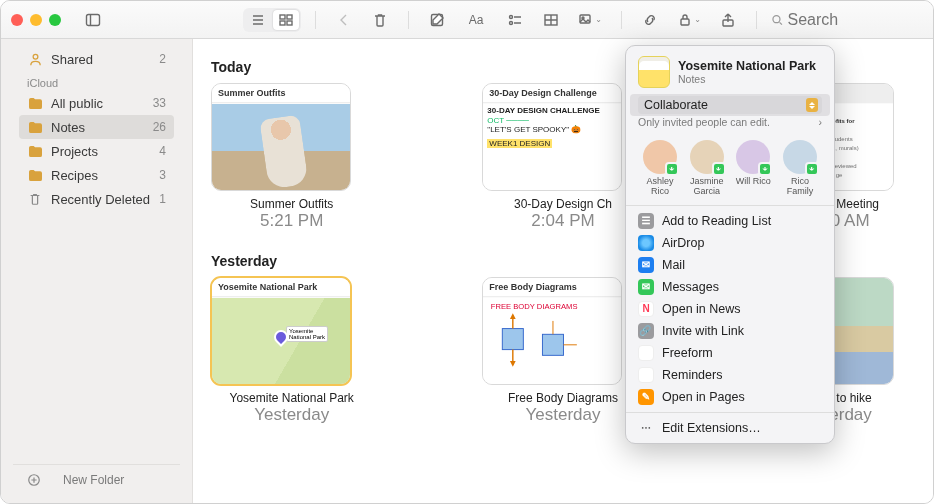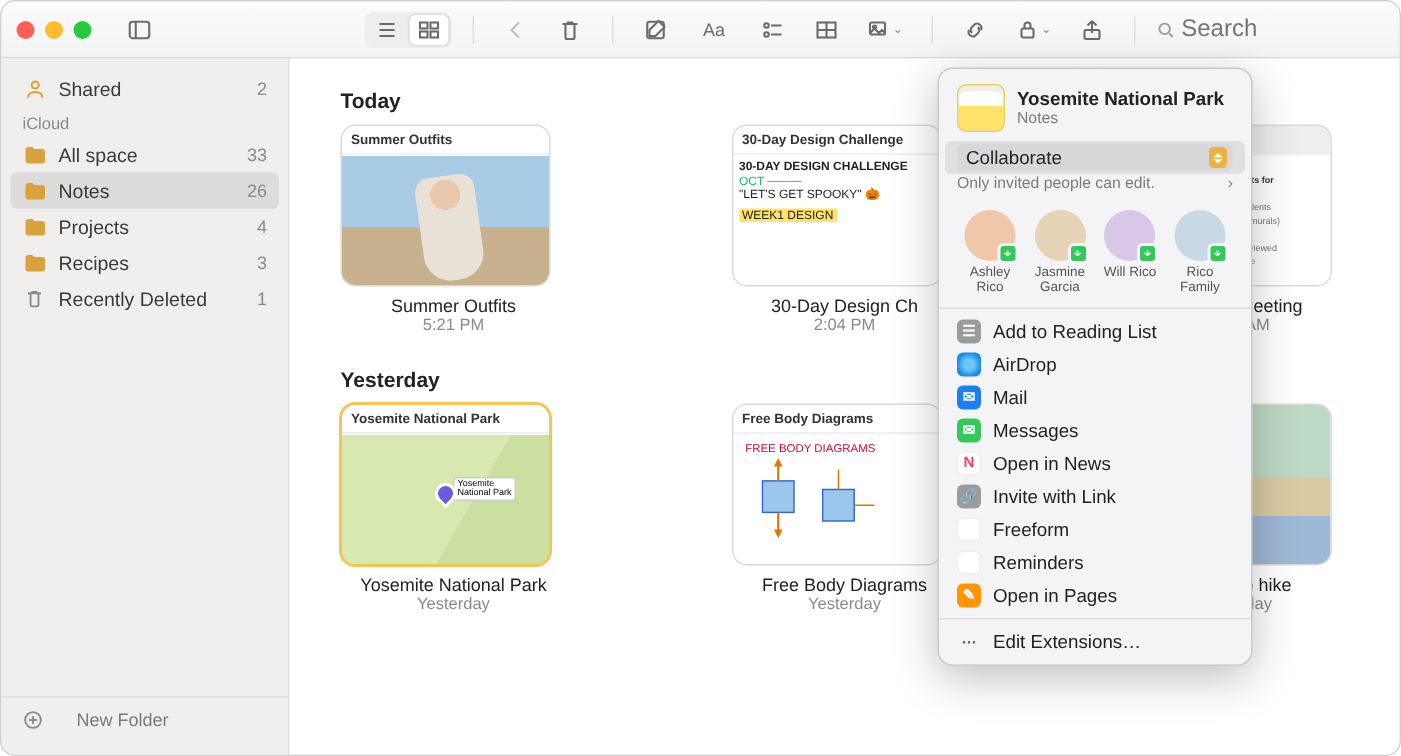--- a/index.html
+++ b/index.html
@@ -12,40 +12,40 @@
   .tb-btn { display: flex; align-items: center; justify-content: center; width: 28px; height: 24px; border-radius: 5px; color: #5a5a5a; }
   .tb-btn svg { width: 16px; height: 16px; stroke: #6b6b6b; fill: none; stroke-width: 1.4; }
   .tb-group { display: flex; gap: 2px; background: #eeeeef; border-radius: 6px; padding: 2px; }
   .tb-group .tb-btn { width: 26px; height: 20px; }
   .tb-group .tb-btn.active { background: #fff; box-shadow: 0 0 2px rgba(0,0,0,.2); border-radius: 4px; }
   .spacer { flex: 1; }
   .sep { width: 1px; height: 18px; background: #ddd; margin: 0 6px; }
   .search { display: flex; align-items: center; gap: 4px; color: #9a9a9a; font-size: 13px; width: 150px; }
   .search svg { width: 14px; height: 14px; stroke: #9a9a9a; fill: none; stroke-width: 1.6; }
   .body { flex: 1; display: flex; min-height: 0; }
-  .sidebar { width: 192px; background: #f1efee; border-right: 1px solid #e1dfdd; padding: 8px 0; display: flex; flex-direction: column; font-size: 13px; color: #3a3a3a; }
+  .sidebar { width: 192px; background: #f1efee; border-right: 1px solid #e1dfdd; padding: 8px 12px; display: flex; flex-direction: column; font-size: 13px; color: #3a3a3a; }
   .side-row { display: flex; align-items: center; height: 24px; padding: 0 14px; gap: 8px; }
   .side-row .cnt { margin-left: auto; color: #8a8a8a; font-size: 12px; }
   .side-row .ficon { width: 16px; display: flex; justify-content: center; }
   .side-row.selected { background: #dedcda; border-radius: 4px; margin: 0 6px; padding: 0 8px; }
   .side-head { font-size: 11px; color: #8a8a8a; padding: 6px 14px 2px; }
   .side-footer { margin-top: auto; padding: 8px 14px; display: flex; align-items: center; gap: 22px; color: #7a7a7a; font-size: 12px; border-top: 1px solid #e1dfdd; }
   .folder-ic svg { width: 15px; height: 13px; fill: #d9a23d; stroke: none; }
   .trash-ic svg { width: 14px; height: 14px; fill: none; stroke: #8a8a8a; stroke-width: 1.4; }
   .shared-ic svg { width: 15px; height: 15px; fill: none; stroke: #d9a23d; stroke-width: 1.4; }
 
-  .main { flex: 1; overflow: auto; padding: 12px 34px 20px; background: #fff; }
+  .main { flex: 1; overflow: auto; padding: 12px 18px 20px; background: #fff; }
   .sec-title { font-size: 14px; font-weight: 600; color: #222; margin: 8px 0 8px; }
   .grid { display: flex; gap: 110px; }
   .card { width: 168px; }
   .thumb { width: 140px; height: 108px; border: 1px solid #d9d9d9; border-radius: 10px; background: #fafafa; overflow: hidden; position: relative; }
   .thumb-title { position: absolute; top: 0; left: 0; right: 0; font-size: 9px; font-weight: 600; padding: 4px 6px; background: #fff; color: #333; border-bottom: 1px solid #eee; }
   .thumb-body { position: absolute; top: 20px; left: 0; right: 0; bottom: 0; }
   .card-label { text-align: center; font-size: 12px; color: #222; margin-top: 6px; white-space: nowrap; overflow: hidden; text-overflow: ellipsis; }
-  .card-time { text-align: center; font-size: 11px; color: #8a8a8a; }
+  .card-time { text-align: center; font-size: 17px; color: #8a8a8a; }
   .card.selected .thumb { outline: 2px solid #f5c453; outline-offset: -1px; }
 
   
   .th-summer { background: linear-gradient(#a9cce6 55%, #c7b18f 55%); }
   .th-summer::after { content: ""; position: absolute; top: 15%; left: 38%; width: 40px; height: 70px; background: radial-gradient(circle at 50% 18%, #e8c7ab 0 10px, transparent 10px), linear-gradient(#e8e1d6,#e8e1d6); border-radius: 10px 10px 18px 18px; transform: rotate(-8deg); }
   .th-design { background: #fff; }
   .th-design-text { font-family: "Comic Sans MS", cursive; font-size: 8px; line-height: 1.2; padding: 2px 4px; color: #222; }
   .th-morning { background: #fff; padding: 4px; }
   .th-morning-lines { font-size: 6px; color: #777; line-height: 1.5; }
   .th-map { background: linear-gradient(120deg,#d7e8b0 0 60%, #cbe0a0 60%); }
@@ -205,21 +205,21 @@
         <span>Shared</span>
         <span class="cnt">2</span>
       </div>
       <div class="side-head">iCloud</div>
       <div class="side-row">
         <span class="ficon folder-ic">
             <svg viewBox="0 0 16 14">
               <path d="M1 3a2 2 0 012-2h3l1.5 1.5H13a2 2 0 012 2V11a2 2 0 01-2 2H3a2 2 0 01-2-2z"></path>
             </svg>
           </span>
-        <span>All space</span>
+        <span>All public</span>
         <span class="cnt">33</span>
       </div>
       <div class="side-row selected">
         <span class="ficon folder-ic">
             <svg viewBox="0 0 16 14">
               <path d="M1 3a2 2 0 012-2h3l1.5 1.5H13a2 2 0 012 2V11a2 2 0 01-2 2H3a2 2 0 01-2-2z"></path>
             </svg>
           </span>
         <span>Notes</span>
         <span class="cnt">26</span>

